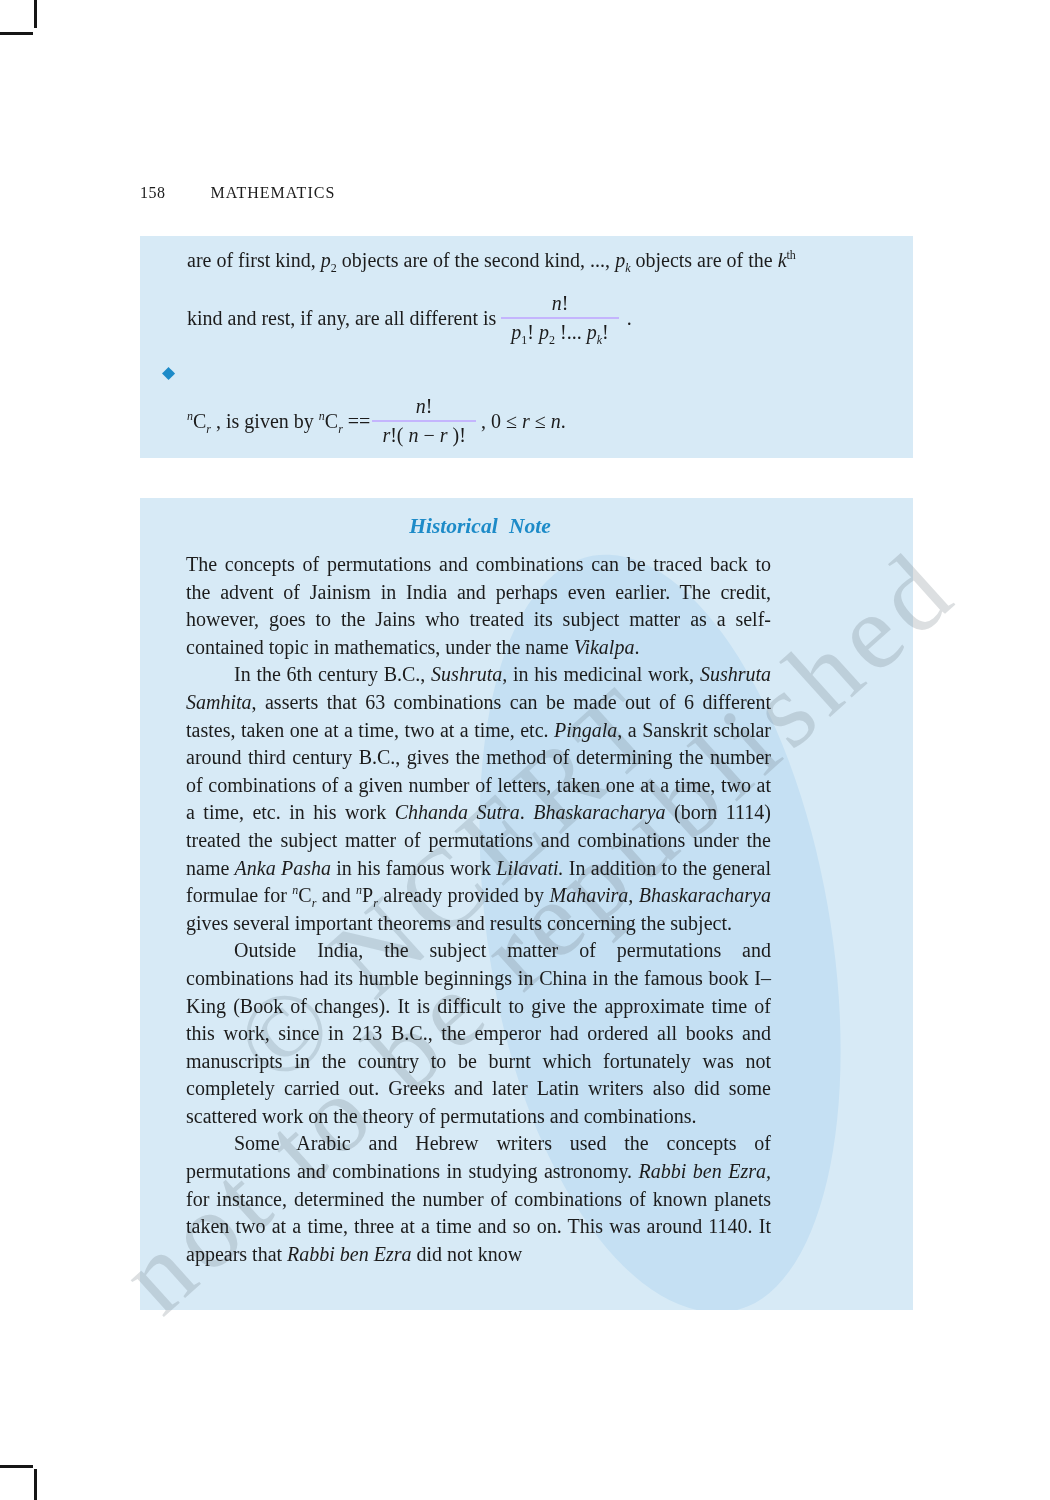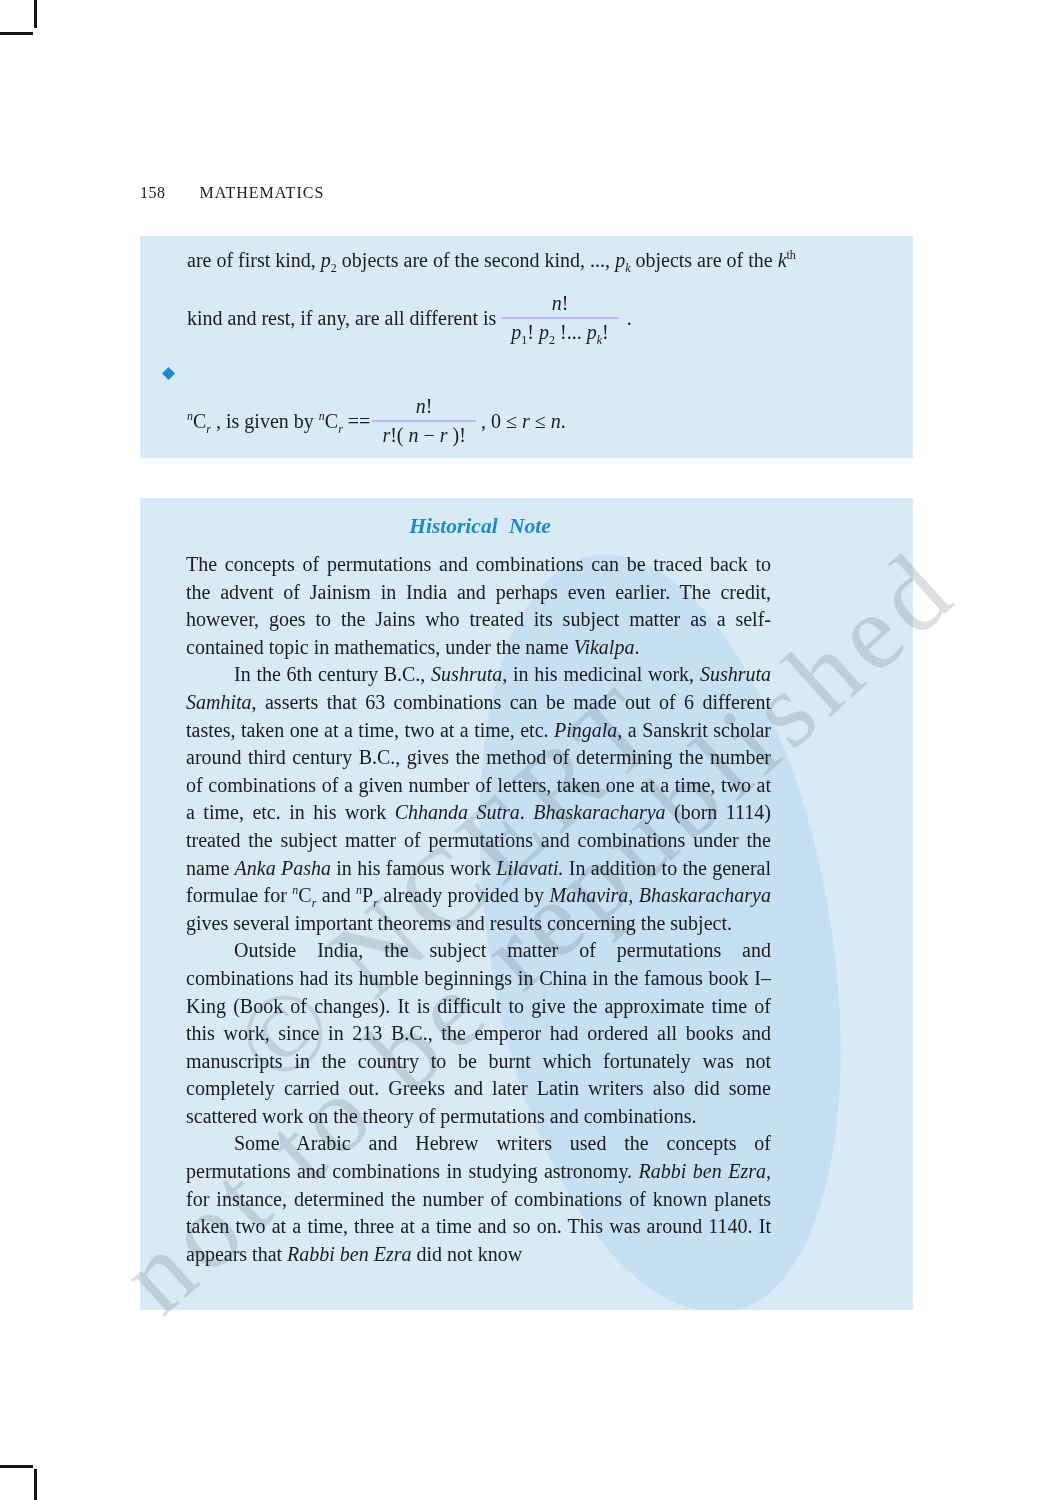--- a/index.html
+++ b/index.html
@@ -38,21 +38,21 @@
   .crop { position:absolute; background:#161616; }
   .crop-tl-v { left:34px; top:0;      width:3px;  height:28px; }
   .crop-tl-h { left:0;    top:32px;   width:33px; height:3px; }
   .crop-bl-h { left:0;    top:1465px; width:33px; height:3px; }
   .crop-bl-v { left:34px; top:1469px; width:3px;  height:31px; }
 
   .page-header {
     position:absolute; left:140px; top:184px;
     font-size:16px; letter-spacing:0.5px; color:#1c1c1c;
   }
-  .page-header .htitle { margin-left:34px; letter-spacing:1px; }
+  .page-header .htitle { margin-left:45px; letter-spacing:1px; }
 
   .it { font-style:italic; }
   sup { font-size:60%; line-height:0; vertical-align:super; }
   sub { font-size:60%; line-height:0; vertical-align:sub; }
 
   
   .summary-content { position:absolute; left:140px; top:236px; width:924px; font-size:20px; line-height:27px; }
   .s-line1 { padding:11px 10px 0 47px; }
   .fline { display:flex; align-items:center; padding-left:47px; }
   .s-line2 { margin-top:17px; }

